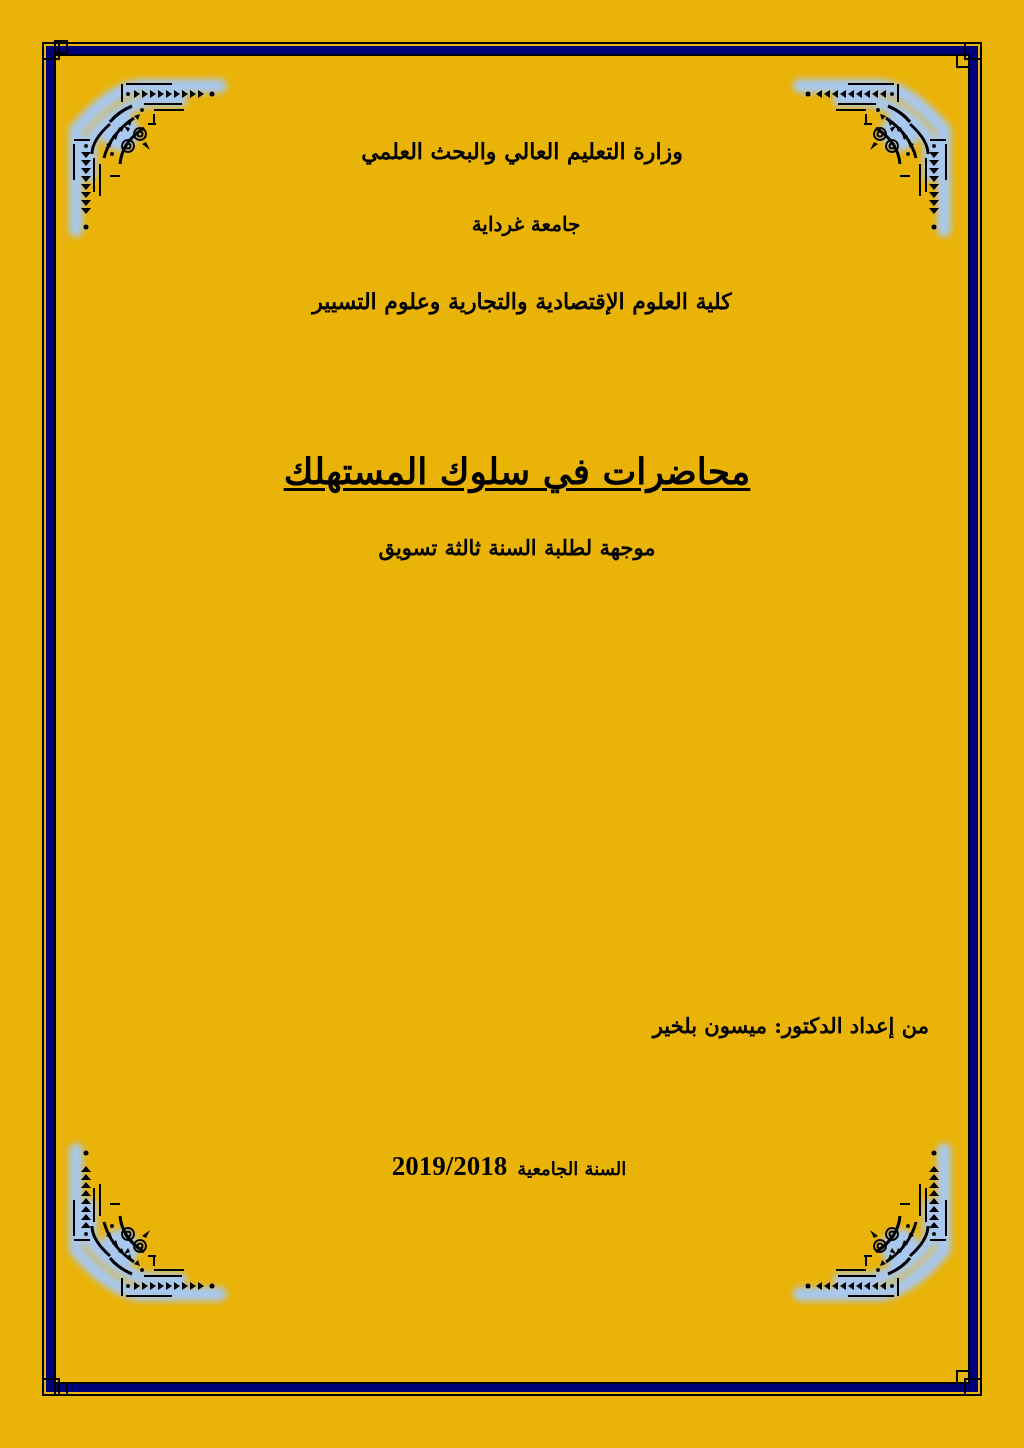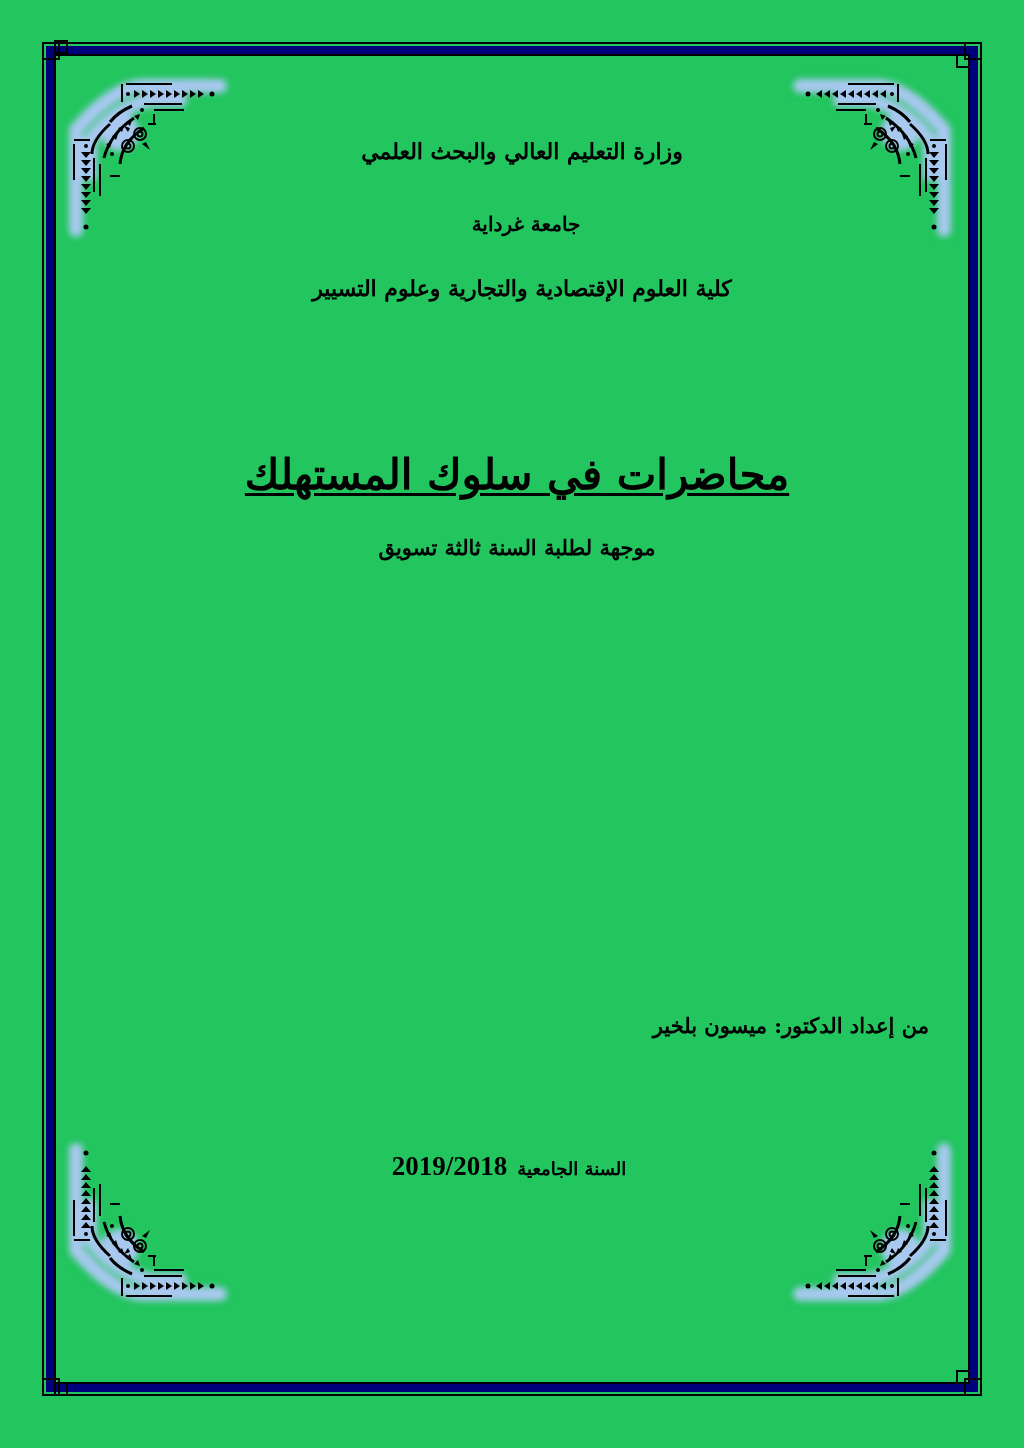--- a/index.html
+++ b/index.html
@@ -13,21 +13,21 @@
       position: relative;
       overflow: hidden;
       font-family: "DejaVu Serif", "Liberation Serif", serif;
       color: #000;
     }
     .page {
       position: absolute;
       left: 0; top: 0;
       width: 1024px;
       height: 1448px;
-      background: #22c55e;
+      background: #eab308;
     }
     
     .frame-outer {
       position: absolute;
       left: 42px; top: 42px;
       width: 940px; height: 1354px;
       border: 2px solid #000;
       box-sizing: border-box;
     }
     .frame-blue {
@@ -69,24 +69,24 @@
       position: absolute;
       left: 0;
       width: 1024px;
       text-align: center;
       direction: rtl;
       font-weight: bold;
       white-space: nowrap;
     }
     .ministry { top: 138px; font-size: 22px; left: 0; width: 1024px; }
     .university { top: 212px; font-size: 20px; }
-    .faculty { top: 275px; font-size: 22px; }
+    .faculty { top: 288px; font-size: 22px; }
     .title {
       top: 450px;
-      font-size: 42px;
+      font-size: 36px;
       font-weight: 900;
       letter-spacing: 1px;
       text-decoration: underline;
       text-underline-offset: 4px;
       text-decoration-thickness: 3px;
     }
     .subtitle { top: 535px; font-size: 21px; }
     .author {
       top: 1013px;
       font-size: 21px;

